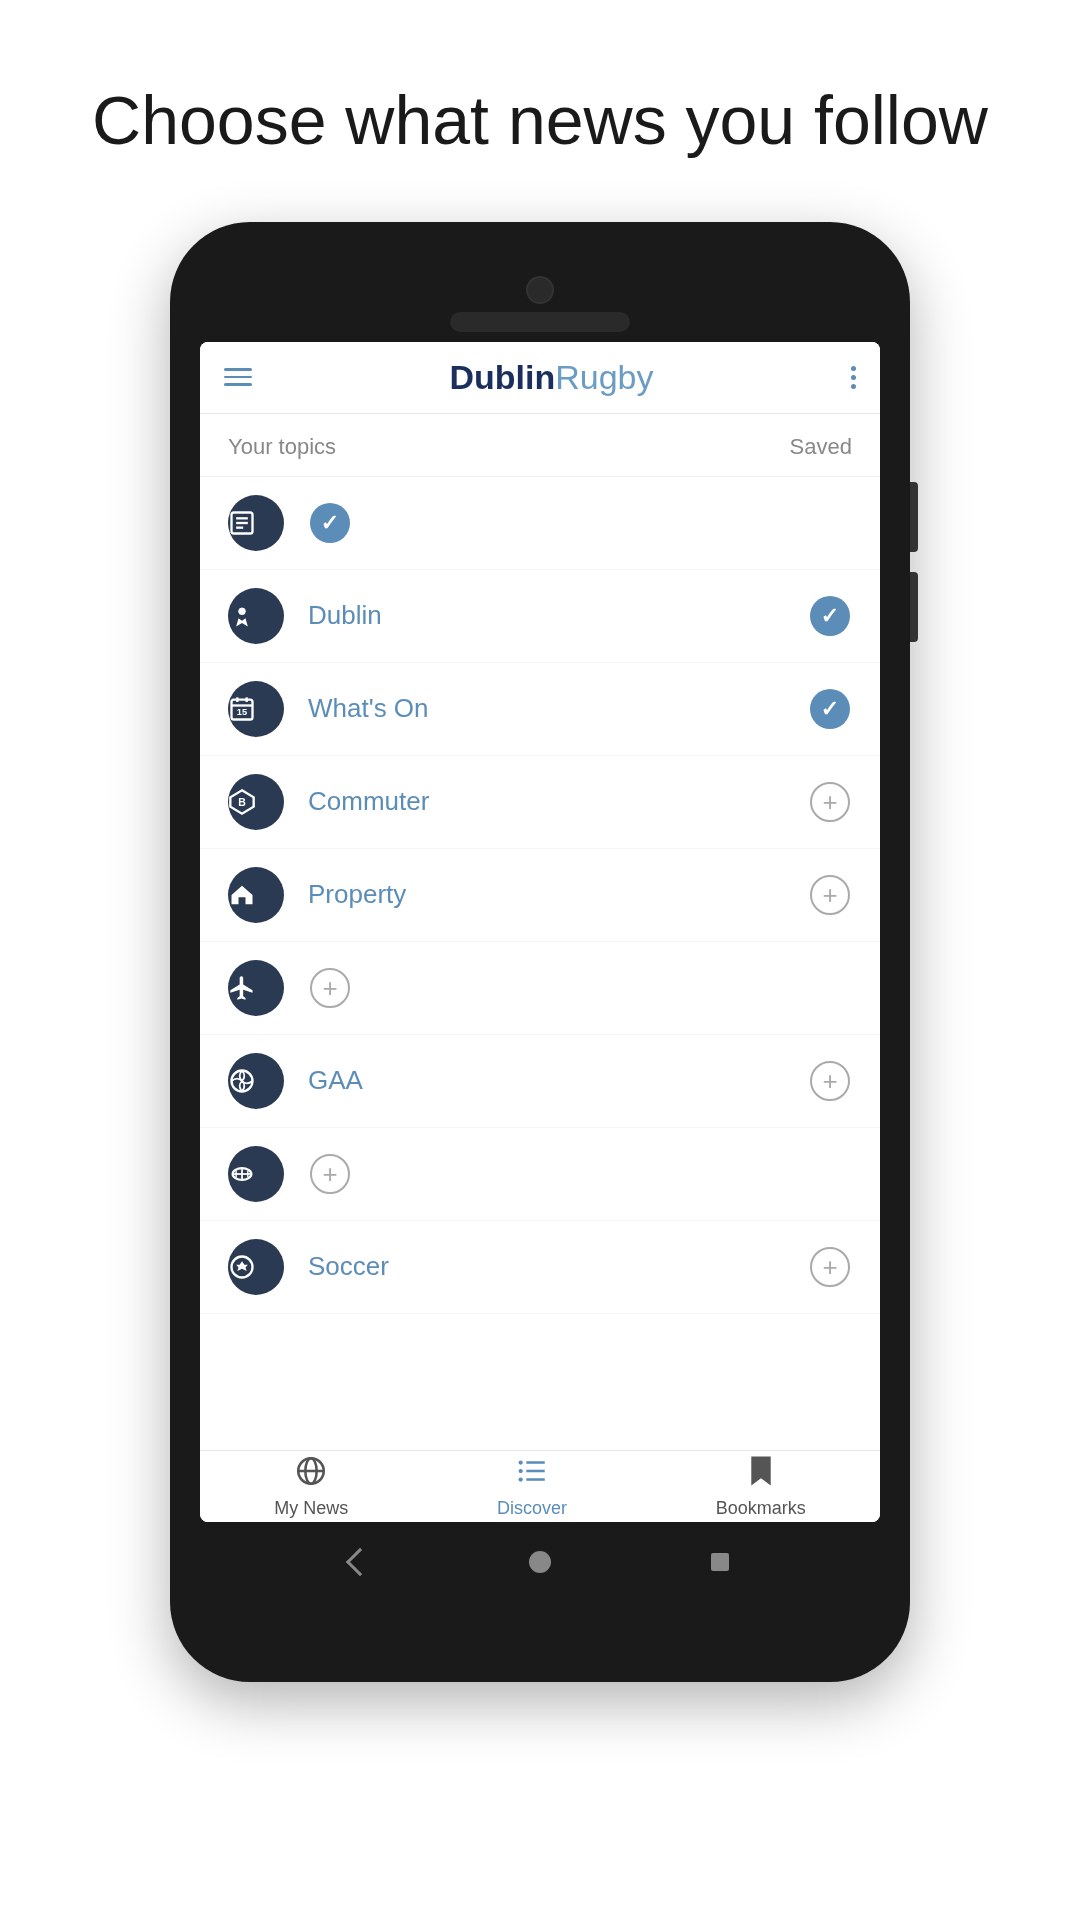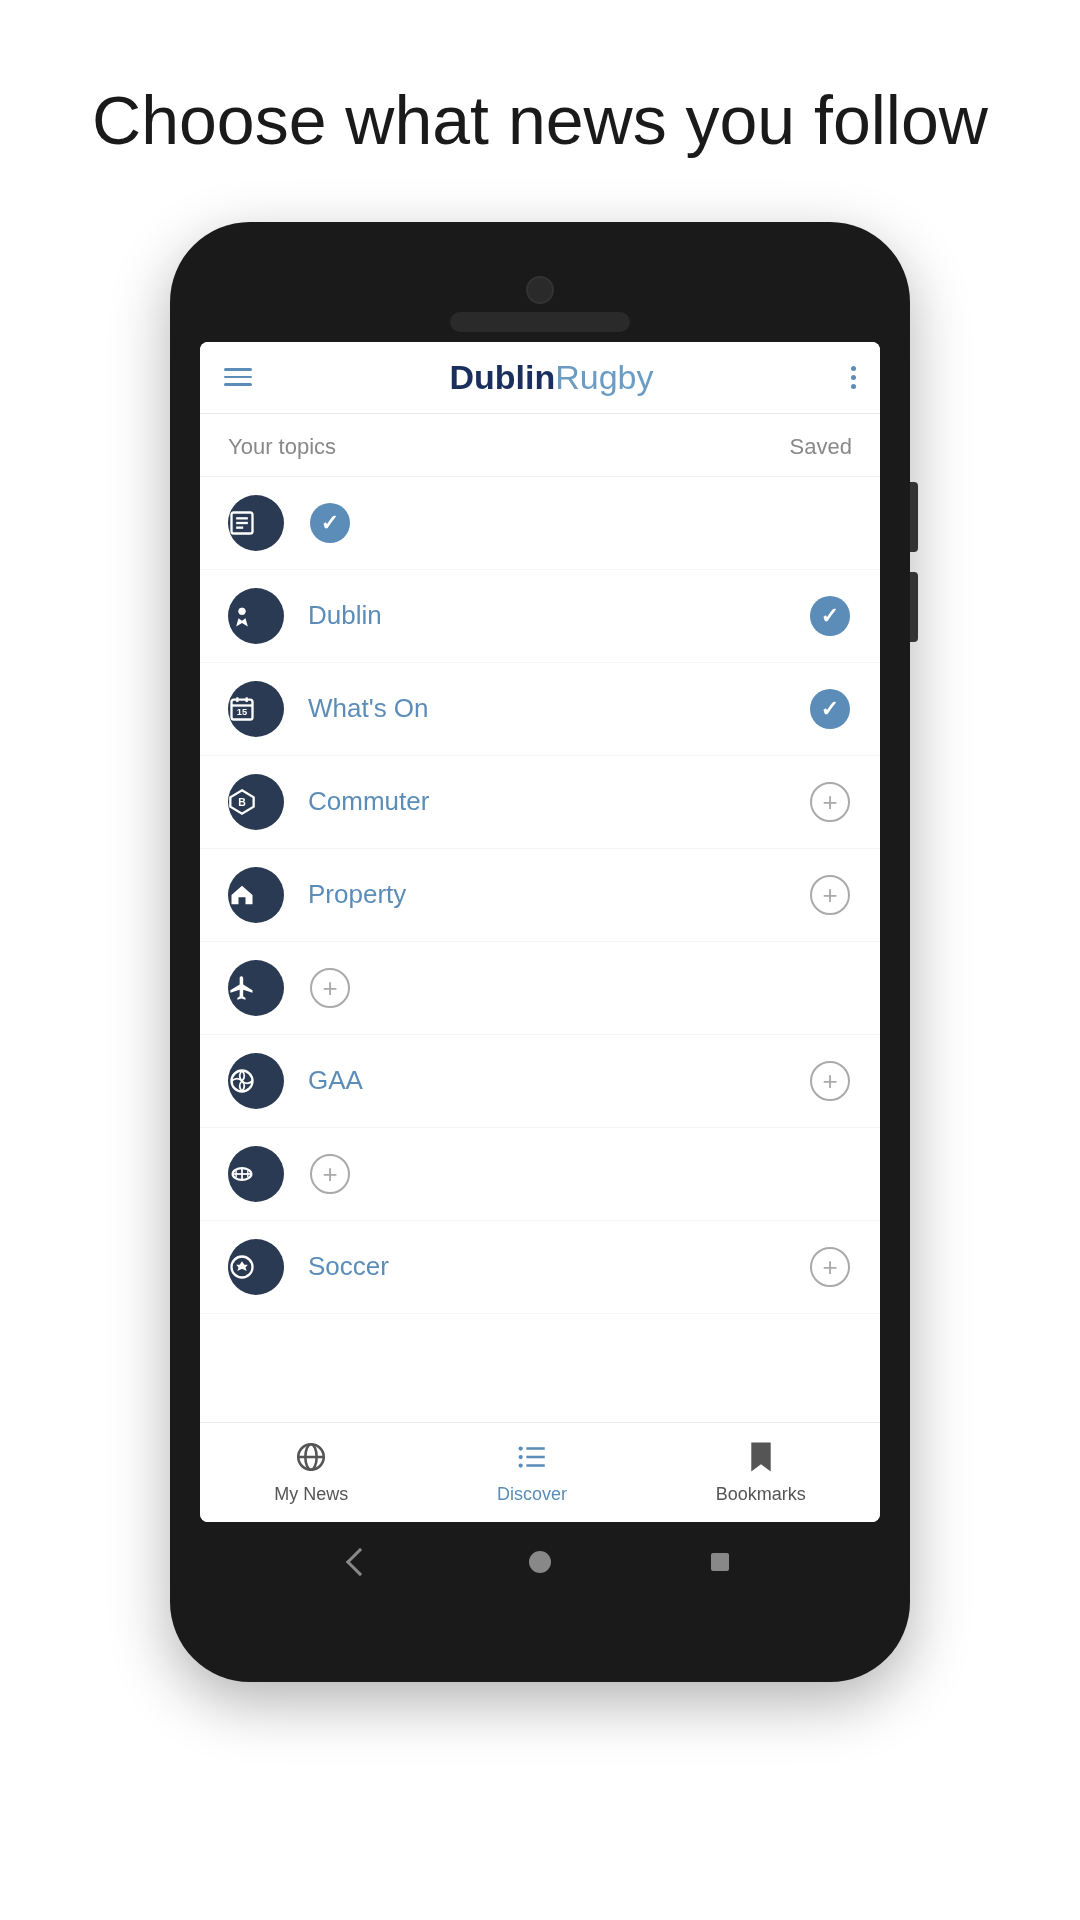--- a/index.html
+++ b/index.html
@@ -309,21 +309,21 @@
 
     .plus-mark {
       color: #aaa;
       font-size: 26px;
       line-height: 1;
     }
 
     
     .bottom-nav {
       background: #ffffff;
-      height: 100px;
+      height: 72px;
       border-top: 1px solid #e8e8e8;
       display: flex;
       align-items: center;
       justify-content: space-around;
       flex-shrink: 0;
     }
 
     .nav-item {
       display: flex;
       flex-direction: column;

